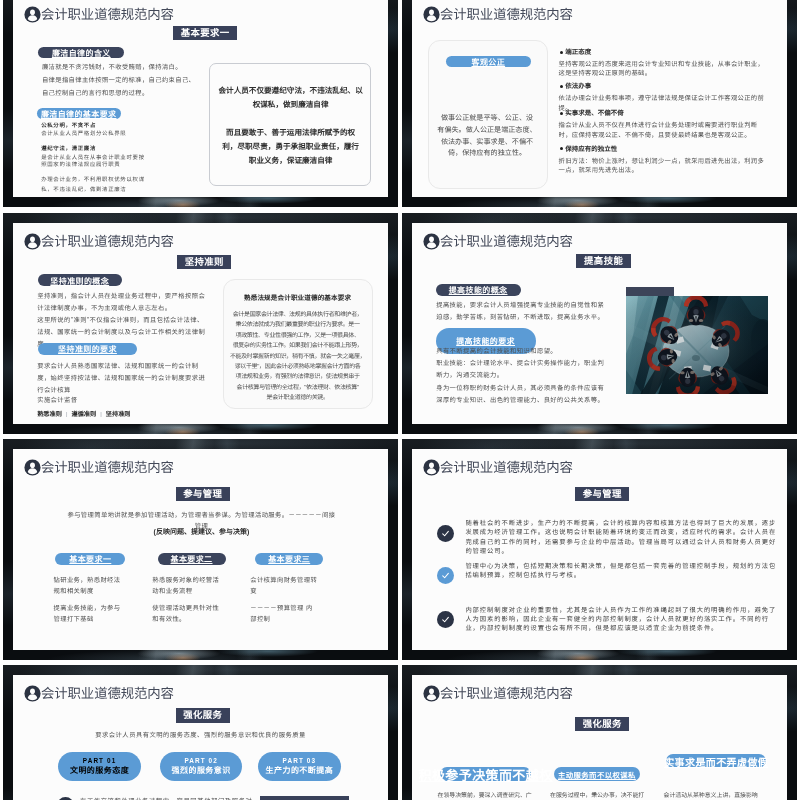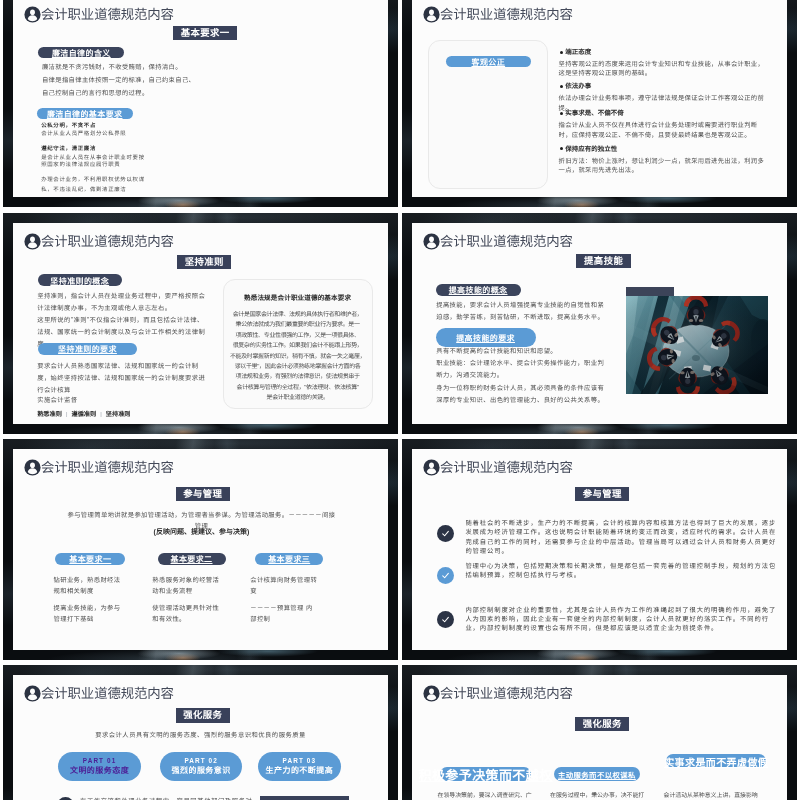--- a/index.html
+++ b/index.html
@@ -70,44 +70,54 @@
               <circle cx="16" cy="16" r="15.2" fill="#2c3342"></circle>
               <ellipse cx="16" cy="11.8" rx="4.6" ry="5.3" fill="#fcfcfc"></ellipse>
               <path d="M16 17.4c-4.6 0-8.3 3.0-8.9 7.1 2.3 2.6 5.4 4.2 8.9 4.2s6.6-1.6 8.9-4.2c-0.6-4.1-4.3-7.1-8.9-7.1z" fill="#fcfcfc"></path>
             </svg></span>
           <span class="hdr-t">会计职业道德规范内容</span>
         </div>
         <div class="badge" style="left:160px;top:30px">基本要求一</div>
         <div class="pill dark" style="left:25.3px;top:51.4px;width:86px;height:10.6px">廉洁自律的含义</div>
         <div class="ptxt" style="left:28.9px;top:65px;width:170px;font-size:6.3px;letter-spacing:.37px;line-height:12.8px">廉洁就是不贪污钱财，不收受贿赂，保持清白。</div>
         <div class="ptxt" style="left:28.9px;top:77.8px;width:159px;font-size:6.3px;letter-spacing:.37px;line-height:12.8px">自律是指自律主体按照一定的标准，自己约束自己、自己控制自己的言行和思想的过程。</div>
-        <div class="pill blue" style="left:23.7px;top:112px;width:96px;height:10.8px">廉洁自律的基本要求</div>
+        <div class="pill blue" style="left:23.7px;top:112px;width:84px;height:10.8px">廉洁自律的基本要求</div>
         <div class="ptxt" style="left:28.2px;top:124.5px;width:176px;line-height:8px;font-size:5.4px;letter-spacing:.7px"><b>公私分明，不贪不占</b></div>
         <div class="ptxt" style="left:28.2px;top:132.5px;width:176px;line-height:8px;font-size:5.4px;letter-spacing:.7px">会计从业人员严格划分公私界限</div>
         <div class="ptxt" style="left:28.2px;top:147.5px;width:176px;line-height:8px;font-size:5.4px;letter-spacing:.7px"><b>遵纪守法，清正廉洁</b></div>
         <div class="ptxt" style="left:28.2px;top:158px;width:109px;line-height:7px;font-size:5.4px;letter-spacing:.7px">是会计从业人员在从事会计职业时要按照国家的法律法规应履行职责</div>
         <div class="ptxt" style="left:28.2px;top:179px;width:109px;line-height:9.5px;font-size:5.4px;letter-spacing:.7px">办理会计业务，不利用职权优势以权谋私，不违法乱纪，做到清正廉洁</div>
+        <div class="qbox" style="left:195.6px;top:66.7px;width:160px;height:121px">
+          <p style="position:absolute;left:8px;top:20px;width:146px">会计人员不仅要遵纪守法，不违法乱纪、以权谋私，做到廉洁自律</p>
+          <p style="position:absolute;left:10px;top:62px;width:142px">而且要敢于、善于运用法律所赋予的权利，尽职尽责，勇于承担职业责任，履行职业义务，保证廉洁自律</p>
+        </div>
   </div>
 </div>
 <div class="slide" style="left:402px;top:-14px">
   <div class="bezel">
         <div class="bz-a"></div>
         <div class="bz-b"></div>
       </div>
   <div class="sheet">
     <div class="hdr">
           <span style="display:block;width:17px;height:17px"><svg width="17" height="17" viewBox="0 0 32 32">
               <circle cx="16" cy="16" r="15.2" fill="#2c3342"></circle>
               <ellipse cx="16" cy="11.8" rx="4.6" ry="5.3" fill="#fcfcfc"></ellipse>
               <path d="M16 17.4c-4.6 0-8.3 3.0-8.9 7.1 2.3 2.6 5.4 4.2 8.9 4.2s6.6-1.6 8.9-4.2c-0.6-4.1-4.3-7.1-8.9-7.1z" fill="#fcfcfc"></path>
             </svg></span>
           <span class="hdr-t">会计职业道德规范内容</span>
         </div>
         <div class="card" style="left:15.8px;top:43.9px;width:118px;height:147px"></div>
         <div class="pill blue" style="left:33.8px;top:60.1px;width:85px;height:11.4px">客观公正</div>
+        <div class="ptxt" style="left:10px;top:117px;width:130px;text-align:center;line-height:11.8px;font-size:7.1px">
+          <div>做事公正就是平等、公正、没</div>
+          <div>有偏失。做人公正是端正态度、</div>
+          <div>依法办事、实事求是、不偏不</div>
+          <div>倚，保持应有的独立性。</div>
+        </div>
         <div class="dot" style="left:147.7px;top:54.599999999999994px"></div>
         <div class="bul" style="position:absolute;left:146.6px;top:51.8px;width:212px">
           <p class="bt" style="margin-left:6.6px">端正态度</p>
           <p class="bd">坚持客观公正的态度来运用会计专业知识和专业技能，从事会计职业，这是坚持客观公正原则的基础。</p>
         </div>
         <div class="dot" style="left:147.7px;top:89.1px"></div>
         <div class="bul" style="position:absolute;left:146.6px;top:86.3px;width:212px">
           <p class="bt" style="margin-left:6.6px">依法办事</p>
           <p class="bd">依法办理会计业务和事项，遵守法律法规是保证会计工作客观公正的前提。</p>
         </div>
@@ -177,21 +187,21 @@
           <span style="display:block;width:17px;height:17px"><svg width="17" height="17" viewBox="0 0 32 32">
               <circle cx="16" cy="16" r="15.2" fill="#2c3342"></circle>
               <ellipse cx="16" cy="11.8" rx="4.6" ry="5.3" fill="#fcfcfc"></ellipse>
               <path d="M16 17.4c-4.6 0-8.3 3.0-8.9 7.1 2.3 2.6 5.4 4.2 8.9 4.2s6.6-1.6 8.9-4.2c-0.6-4.1-4.3-7.1-8.9-7.1z" fill="#fcfcfc"></path>
             </svg></span>
           <span class="hdr-t">会计职业道德规范内容</span>
         </div>
         <div class="badge" style="left:164.4px;top:30.7px">提高技能</div>
         <div class="pill dark" style="left:23.6px;top:60.5px;width:85px;height:12.7px">提高技能的概念</div>
         <div class="ptxt" style="left:24.2px;top:76px;width:174px;font-size:6.3px;letter-spacing:.42px;line-height:11.9px">提高技能，要求会计人员增强提高专业技能的自觉性和紧迫感，勤学苦练，刻苦钻研，不断进取，提高业务水平。</div>
-        <div class="pill blue" style="left:23.6px;top:104.9px;width:100px;height:19px">提高技能的要求</div>
+        <div class="pill blue" style="left:23.6px;top:104.9px;width:100px;height:26px">提高技能的要求</div>
         <div class="ptxt" style="left:24.2px;top:122px;width:174px;font-size:6.3px;letter-spacing:.42px;line-height:11.9px">具有不断提高的会计技能和知识和愿望。</div>
         <div class="ptxt" style="left:24.2px;top:134px;width:174px;font-size:6.3px;letter-spacing:.42px;line-height:11.9px">职业技能：会计理论水平、提会计实务操作能力，职业判断力，沟通交流能力。</div>
         <div class="ptxt" style="left:24.2px;top:159px;width:174px;font-size:6.3px;letter-spacing:.42px;line-height:11.9px">身为一位称职的财务会计人员，其必须具备的条件应该有深厚的专业知识、出色的管理能力、良好的公共关系等。</div>
         <div style="position:absolute;left:213.5px;top:63.9px;width:48.6px;height:9px;background:#3c4459"></div>
         <div style="position:absolute;left:213.5px;top:72.9px;width:142px;height:98.6px;overflow:hidden">
           <svg viewBox="0 0 284 197" preserveAspectRatio="none" style="display:block;width:142px;height:98.6px">
 <defs>
  <linearGradient id="pgGlass" x1="0" y1="0" x2="0.8" y2="1">
    <stop offset="0" stop-color="#83b4bd"></stop>
                 <stop offset="0.45" stop-color="#4c808d"></stop>
@@ -392,21 +402,21 @@
     <div class="hdr">
           <span style="display:block;width:17px;height:17px"><svg width="17" height="17" viewBox="0 0 32 32">
               <circle cx="16" cy="16" r="15.2" fill="#2c3342"></circle>
               <ellipse cx="16" cy="11.8" rx="4.6" ry="5.3" fill="#fcfcfc"></ellipse>
               <path d="M16 17.4c-4.6 0-8.3 3.0-8.9 7.1 2.3 2.6 5.4 4.2 8.9 4.2s6.6-1.6 8.9-4.2c-0.6-4.1-4.3-7.1-8.9-7.1z" fill="#fcfcfc"></path>
             </svg></span>
           <span class="hdr-t">会计职业道德规范内容</span>
         </div>
         <div class="badge" style="left:162.6px;top:33.4px">强化服务</div>
         <div class="ptxt" style="left:52.5px;top:54px;width:270px;text-align:center;font-size:6.3px;letter-spacing:.5px;line-height:11px">要求会计人员具有文明的服务态度、强烈的服务意识和优良的服务质量</div>
-        <div style="position:absolute;left:45.3px;top:77.1px;width:82.5px;height:29px;border-radius:999px;background:#5b9bd5;color:#4c1d95;display:flex;flex-direction:column;align-items:center;justify-content:center;gap:.5px">
+        <div style="position:absolute;left:45.3px;top:77.1px;width:82.5px;height:29px;border-radius:999px;background:#5b9bd5;color:#000000;display:flex;flex-direction:column;align-items:center;justify-content:center;gap:.5px">
           <span style="font-size:6.4px;letter-spacing:1.1px;font-weight:700;line-height:8px">PART 01</span>
           <span style="font-size:8px;font-weight:700;letter-spacing:.45px;line-height:10px">文明的服务态度</span>
         </div>
         <div style="position:absolute;left:146.9px;top:77.1px;width:82.5px;height:29px;border-radius:999px;background:#5b9bd5;color:#fff;display:flex;flex-direction:column;align-items:center;justify-content:center;gap:.5px">
           <span style="font-size:6.4px;letter-spacing:1.1px;font-weight:700;line-height:8px">PART 02</span>
           <span style="font-size:8px;font-weight:700;letter-spacing:.45px;line-height:10px">强烈的服务意识</span>
         </div>
         <div style="position:absolute;left:245.1px;top:77.1px;width:82.5px;height:29px;border-radius:999px;background:#5b9bd5;color:#fff;display:flex;flex-direction:column;align-items:center;justify-content:center;gap:.5px">
           <span style="font-size:6.4px;letter-spacing:1.1px;font-weight:700;line-height:8px">PART 03</span>
           <span style="font-size:8px;font-weight:700;letter-spacing:.45px;line-height:10px">生产力的不断提高</span>

